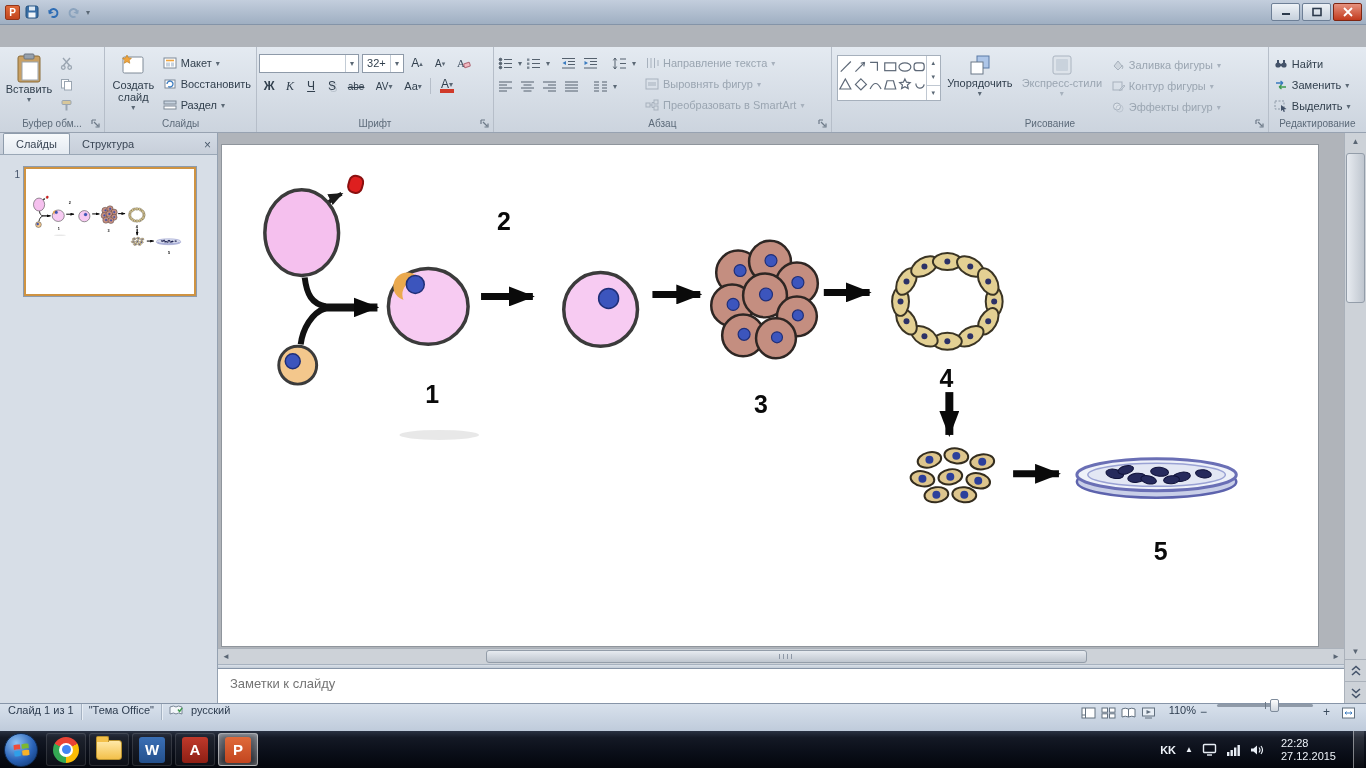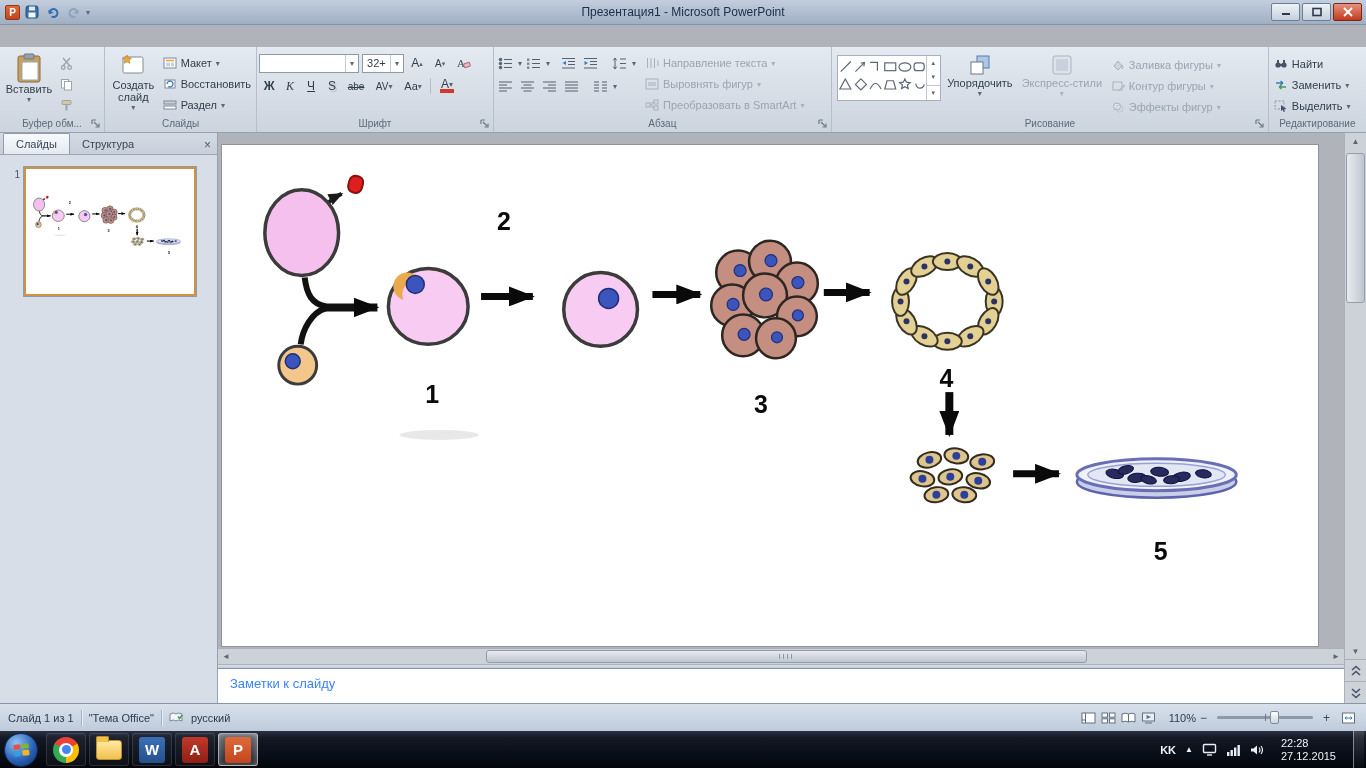--- a/index.html
+++ b/index.html
@@ -67,33 +67,33 @@
   .center { flex:1; display:flex; flex-direction:column; position:relative; }
   .workspace { flex:1; position:relative; background:#b0b4ba; }
   .slide { position:absolute; left:4px; top:12px; right:26px; bottom:2px; background:#ffffff; box-shadow:0 0 0 1px #8f959c; }
   .hscroll { height:16px; background:#cdd2d8; border-top:1px solid #aab1ba; display:flex; align-items:center; }
   .harr { width:16px; height:16px; display:flex; align-items:center; justify-content:center; font-size:8px; color:#5a6674; }
   .htrack { flex:1; position:relative; height:100%; }
   .hthumb { position:absolute; left:23%; width:55%; top:1px; bottom:1px; background:linear-gradient(#e7ebf0,#bfc6cf);
     border:1px solid #939da9; border-radius:3px; display:flex; align-items:center; justify-content:center; }
   .grip { width:14px; height:5px; background:repeating-linear-gradient(90deg,#8d97a5 0 1px,transparent 1px 4px); }
   .splitter { height:5px; background:linear-gradient(#dbe2ea,#c2cbd6); border-top:1px solid #a7b2bf; border-bottom:1px solid #8795a8; }
-  .notes { height:34px; background:#fff; padding:7px 0 0 12px; font-size:13px; color:#3b82f6; }
+  .notes { height:34px; background:#fff; padding:7px 0 0 12px; font-size:13px; color:#737373; }
 
   .vscroll { width:22px; background:#cdd2d8; border-left:1px solid #aab1ba; display:flex; flex-direction:column; }
   .varr { height:16px; display:flex; align-items:center; justify-content:center; font-size:8px; color:#5a6674; }
   .vtrack { flex:1; position:relative; }
   .vthumb { position:absolute; top:4px; left:1px; right:1px; height:150px; background:linear-gradient(90deg,#e7ebf0,#bfc6cf);
     border:1px solid #939da9; border-radius:3px; }
   .navbtn { height:22px; border-top:1px solid #aab1ba; display:flex; align-items:center; justify-content:center; }
 
   
   .statusbar { position:absolute; left:0; top:703px; width:100%; height:28px;
     background:linear-gradient(#d8e1ec,#bfcbdb); border-top:1px solid #8795a8;
-    display:flex; align-items:center; padding:0 8px; font-size:11px; color:#2c3b4e; }
+    display:flex; align-items:flex-start; padding:0 8px; font-size:11px; color:#2c3b4e; }
   .vsep { width:1px; height:16px; background:#a5b2c2; box-shadow:1px 0 0 #e8eef5; margin:0 7px; }
   .viewbtn { width:20px; height:18px; display:flex; align-items:center; justify-content:center; border-radius:2px; }
   .ztrack { width:96px; height:3px; background:#8f9aa8; border-radius:2px; position:relative; margin:0 6px; }
   .ztrack::after { content:""; position:absolute; left:50%; top:-2px; width:1px; height:7px; background:#6c7886; }
   .zhandle { position:absolute; left:55%; top:-5px; width:9px; height:13px;
     background:linear-gradient(#fdfdfd,#cfd6de); border:1px solid #7e8b9b; border-radius:2px; }
   .zbtn { width:15px; height:15px; display:flex; align-items:center; justify-content:center; font-size:12px; color:#3a4a5c; }
 
   
   .taskbar { position:absolute; left:0; top:731px; width:100%; height:37px;
@@ -265,21 +265,20 @@
           </svg>
       </span>
       <span class="qbtn">
         <svg width="14" height="14" viewBox="0 0 14 14">
             <path d="M10.5,8.5 a4,4 0 1 0 -2,3" stroke="#8ba3bd" fill="none" stroke-width="2"></path>
             <path d="M12,5 l-1.6,4.2 -4,-1.6 z" fill="#8ba3bd"></path>
           </svg>
       </span>
       <span class="dd">▾</span>
     </div>
-    <div class="title">Презентация1 - Microsoft PowerPoint</div>
     <div class="winctl">
       <span class="wbtn">
         <svg width="12" height="10" viewBox="0 0 12 10">
             <line x1="2" y1="7" x2="10" y2="7" '="" stroke="#2c3a4c" stroke-width="2"></line>
           </svg>
       </span>
       <span class="wbtn">
         <svg width="12" height="10" viewBox="0 0 12 10">
             <rect x="2" y="1.5" width="8" height="7" fill="none" stroke="#2c3a4c" stroke-width="1.6"></rect>
           </svg>

